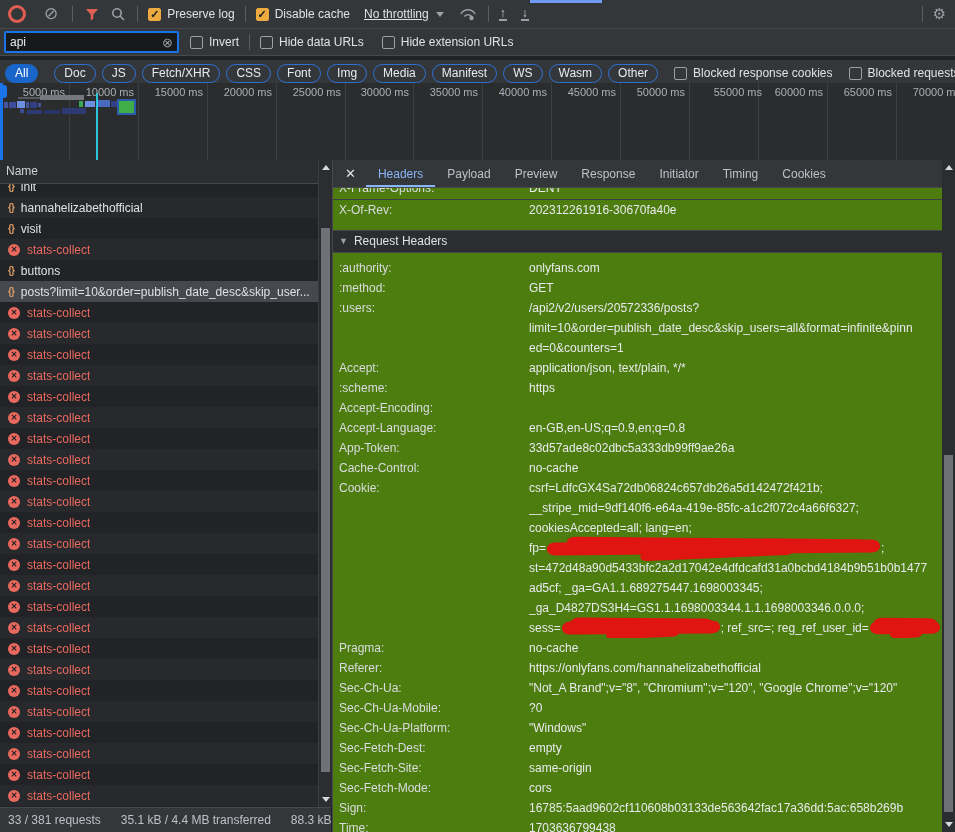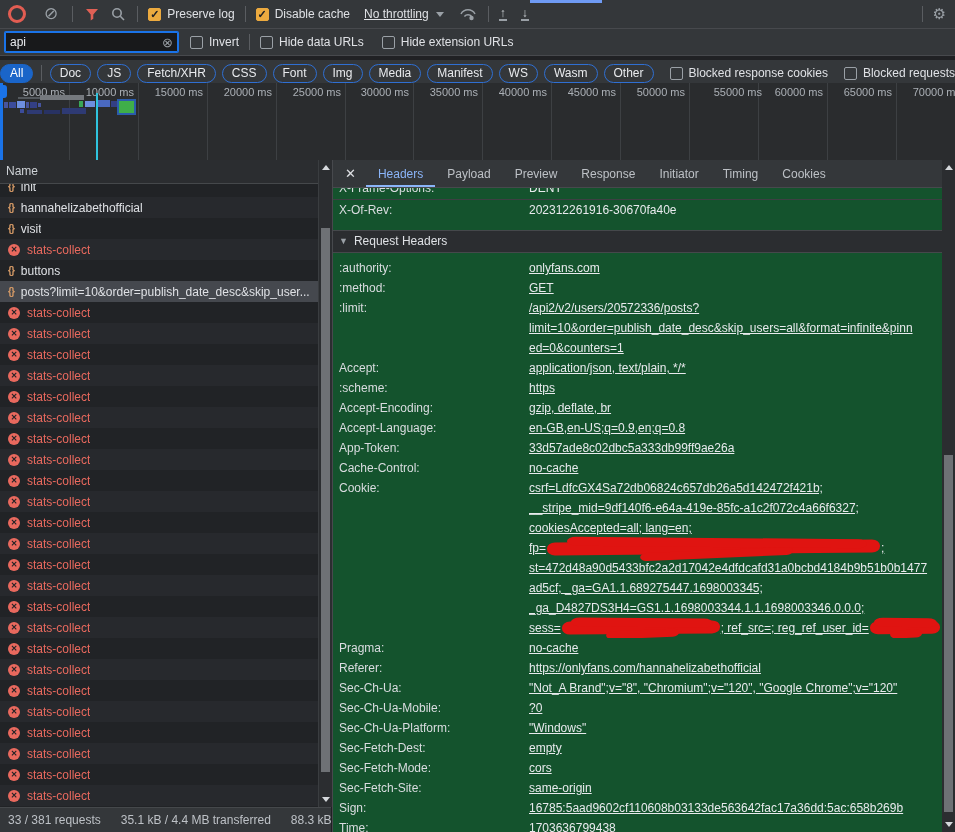--- a/index.html
+++ b/index.html
@@ -3,21 +3,21 @@
 <meta charset="utf-8">
 <style>
   html,body{margin:0;padding:0;background:#202124;}
   .app{position:relative;width:955px;height:832px;overflow:hidden;background:#202124;
        font-family:"Liberation Sans",sans-serif;font-size:12px;color:#dfe1e5;}
   
   .bar{position:absolute;left:0;right:0;background:#34373a;border-bottom:1px solid #47494d;
        display:flex;align-items:center;}
   #toolbar{top:0;height:28px;padding-left:8px;}
   #filterbar{top:29px;height:26px;padding-left:5px;}
-  #pillsbar{top:60px;height:26px;}
+  #pillsbar{top:60px;height:26px;padding-left:5px;}
   .sep{width:1px;height:16px;background:#5a5d61;margin:0 10px;flex:0 0 auto;}
   .tbtn{display:flex;align-items:center;justify-content:center;flex:0 0 auto;cursor:pointer;}
   .rec{width:12px;height:12px;border:3px solid #e25d52;border-radius:50%;margin-right:18px;}
   .clear-ic{font-size:17px;color:#9aa0a6;line-height:14px;margin-right:4px;}
   .funnel{margin:0 12px 0 2px;}
   .mag{margin-right:2px;}
   .cb-wrap{display:flex;align-items:center;gap:6px;flex:0 0 auto;cursor:pointer;}
   .cb{width:13px;height:13px;border-radius:2px;border:1.5px solid #9aa0a6;box-sizing:border-box;
       display:flex;align-items:center;justify-content:center;}
   .cb.on{background:#ecaa3f;border-color:#ecaa3f;color:#202124;font-size:11px;font-weight:bold;line-height:11px;}
@@ -70,26 +70,26 @@
   .sb .thumb{position:absolute;left:2px;width:9px;background:#6e7175;}
   .arr{position:absolute;left:3px;width:0;height:0;border-left:4px solid transparent;border-right:4px solid transparent;cursor:pointer;}
   .arr.up{border-bottom:5px solid #d5d8dc;top:5px;}
   .arr.dn{border-top:5px solid #d5d8dc;bottom:5px;}
   
   #tabbar{position:absolute;left:332px;top:160px;right:0;height:27px;background:#34373a;
           border-bottom:1px solid #47494d;display:flex;align-items:center;border-left:1px solid #47494d;}
   .tclose{padding:0 10px 0 12px;color:#dfe1e5;font-size:13px;cursor:pointer;}
   .tab{padding:0 12px;line-height:26px;height:26px;color:#bdc1c6;cursor:pointer;box-sizing:border-box;}
   .tab.sel{color:#8ab4f8;border-bottom:2px solid #8ab4f8;}
-  #details{position:absolute;left:332px;top:188px;right:13px;bottom:0;background:#14532d;
+  #details{position:absolute;left:332px;top:188px;right:13px;bottom:0;background:#4d7c0f;
            overflow:hidden;line-height:20px;border-left:1px solid #47494d;}
   .hdr-row{display:flex;padding-left:6px;}
   .h-name{width:190px;flex:0 0 auto;color:#dadce0;}
   .h-val{flex:1;color:#e8eaed;overflow:hidden;}
-  .vline{white-space:nowrap;text-decoration:underline;}
+  .vline{white-space:nowrap;}
   #clip-row{height:11px;overflow:hidden;border-bottom:1px solid #3c4043;}
   #clip-row .hdr-row{transform:translateY(-10px);}
   #sect-bar{margin-top:10px;border-top:1px solid #45484b;border-bottom:1px solid #45484b;height:21px;
             line-height:21px;padding-left:6px;background:#2b2d30;display:flex;align-items:center;gap:6px;cursor:pointer;}
   #sect-bar .tri{color:#9aa0a6;font-size:9px;}
   #hdr-rows{margin-top:5px;}
   .redact{display:inline-block;height:13px;background:#e01411;border-radius:8px/6px;vertical-align:-2px;
           transform:rotate(-.5deg);position:relative;margin:0 1px;}
   .redact::after{content:"";position:absolute;left:6%;right:4%;top:-3px;height:9px;background:#e01411;
           border-radius:10px/5px;transform:rotate(1deg);}
@@ -417,44 +417,41 @@
             <div class="vline"><span>onlyfans.com</span></div>
           </span>
         </div>
         <div class="hdr-row">
           <span class="h-name">:method:</span>
           <span class="h-val">
             <div class="vline"><span>GET</span></div>
           </span>
         </div>
         <div class="hdr-row">
-          <span class="h-name">:limit:</span>
+          <span class="h-name">:users:</span>
           <span class="h-val">
             <div class="vline"><span>/api2/v2/users/20572336/posts?</span></div>
             <div class="vline"><span>limit=10&amp;order=publish_date_desc&amp;skip_users=all&amp;format=infinite&amp;pinn</span></div>
             <div class="vline"><span>ed=0&amp;counters=1</span></div>
           </span>
         </div>
         <div class="hdr-row">
           <span class="h-name">Accept:</span>
           <span class="h-val">
             <div class="vline"><span>application/json, text/plain, */*</span></div>
           </span>
         </div>
         <div class="hdr-row">
           <span class="h-name">:scheme:</span>
           <span class="h-val">
             <div class="vline"><span>https</span></div>
           </span>
         </div>
         <div class="hdr-row">
           <span class="h-name">Accept-Encoding:</span>
-          <span class="h-val">
-            <div class="vline"><span>gzip, deflate, br</span></div>
-          </span>
         </div>
         <div class="hdr-row">
           <span class="h-name">Accept-Language:</span>
           <span class="h-val">
             <div class="vline"><span>en-GB,en-US;q=0.9,en;q=0.8</span></div>
           </span>
         </div>
         <div class="hdr-row">
           <span class="h-name">App-Token:</span>
           <span class="h-val">
@@ -510,29 +507,29 @@
             <div class="vline"><span>"Windows"</span></div>
           </span>
         </div>
         <div class="hdr-row">
           <span class="h-name">Sec-Fetch-Dest:</span>
           <span class="h-val">
             <div class="vline"><span>empty</span></div>
           </span>
         </div>
         <div class="hdr-row">
+          <span class="h-name">Sec-Fetch-Site:</span>
+          <span class="h-val">
+            <div class="vline"><span>same-origin</span></div>
+          </span>
+        </div>
+        <div class="hdr-row">
           <span class="h-name">Sec-Fetch-Mode:</span>
           <span class="h-val">
             <div class="vline"><span>cors</span></div>
-          </span>
-        </div>
-        <div class="hdr-row">
-          <span class="h-name">Sec-Fetch-Site:</span>
-          <span class="h-val">
-            <div class="vline"><span>same-origin</span></div>
           </span>
         </div>
         <div class="hdr-row">
           <span class="h-name">Sign:</span>
           <span class="h-val">
             <div class="vline"><span>16785:5aad9602cf110608b03133de563642fac17a36dd:5ac:658b269b</span></div>
           </span>
         </div>
         <div class="hdr-row">
           <span class="h-name">Time:</span>

